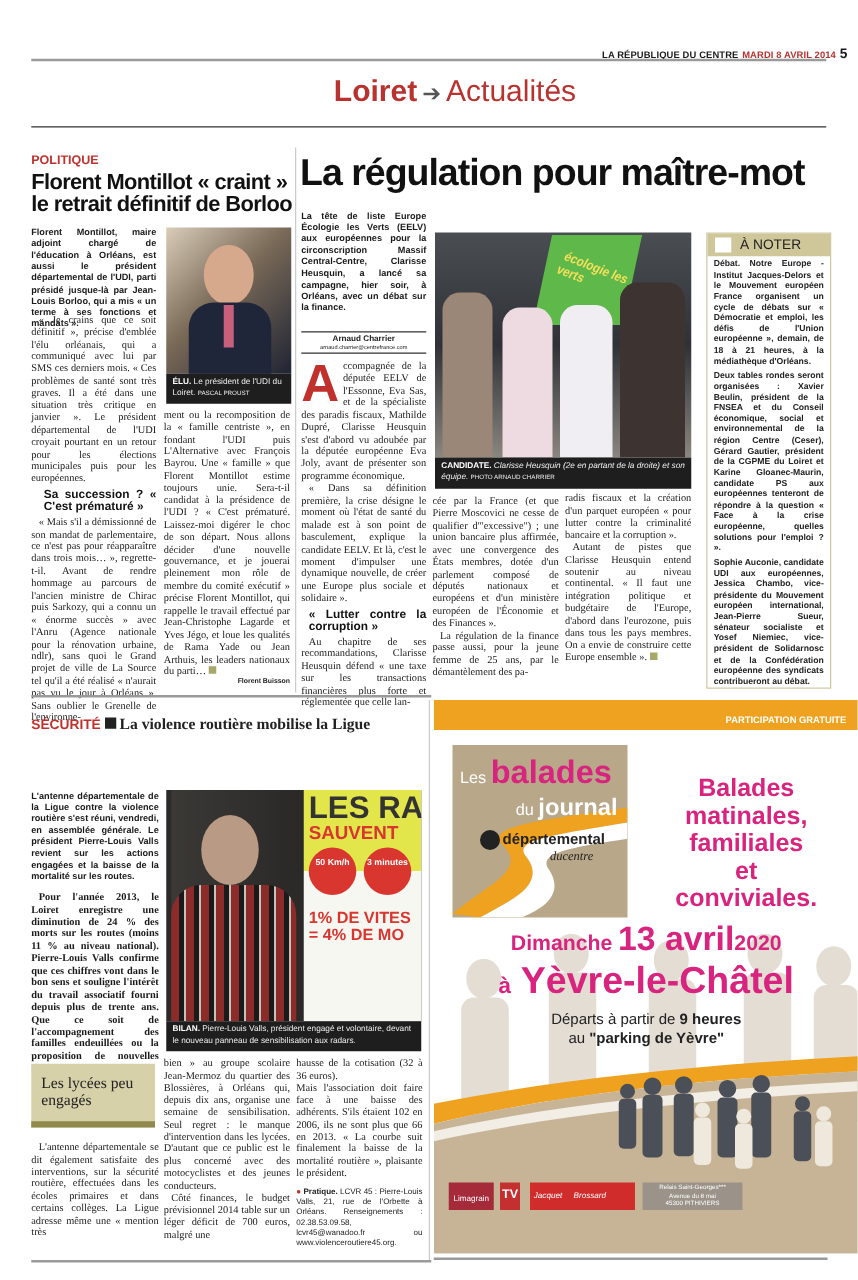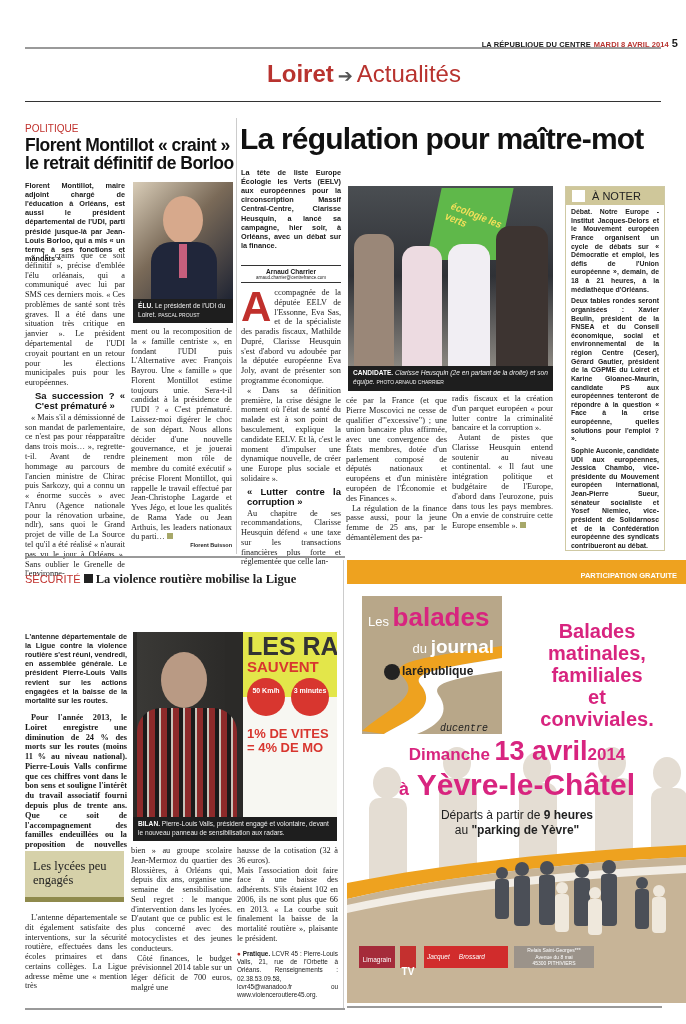--- a/index.html
+++ b/index.html
@@ -1,29 +1,29 @@
 <!DOCTYPE html>
 <html><head>
 <meta charset="utf-8">
 <style>
   * { box-sizing: border-box; margin: 0; padding: 0; }
   body { width: 686px; height: 1024px; background: #fff; position: relative; overflow: hidden; font-family: "DejaVu Serif", serif; color: #1a1a1a; }
   .abs { position: absolute; }
   .sans { font-family: "Liberation Sans", sans-serif; }
-  .serif { font-family: Liberation Mono, monospace; margin-top: 43px; }
+  .serif { font-family: Liberation Serif, serif; }
   .rule { position: absolute; background: #9a9a9a; height: 2px; }
   .rule-dark { position: absolute; background: #333; height: 1px; }
   .masthead { top: 37px; right: 8px; font-family: "Liberation Sans", sans-serif; font-size: 7.5px; font-weight: bold; letter-spacing: 0.1px; }
   .masthead .date { color: #b8332f; margin-left: 3px; margin-top: 20px; }
   .masthead .page { font-size: 11px; margin-left: 3px; }
   .section-title { top: 60px; left: 0; width: 686px; text-align: center; font-family: "Liberation Sans", sans-serif; font-size: 24px; color: #b8332f; }
   .section-title b { font-weight: bold; margin-left: 42px; }
   .section-title .arrow { color: #555; font-size: 18px; margin: 0 4px; }
   .section-title .sub { font-weight: normal; }
-  .rubric { font-family: "Liberation Sans", sans-serif; font-weight: normal; color: #c0302c; font-size: 10px; }
+  .rubric { font-family: "Liberation Sans", sans-serif; font-weight: bold; color: #c0302c; font-size: 10px; }
   .kicker { font-family: "Liberation Serif", serif; font-weight: bold; font-size: 12.5px; color: #222; }
   .sq { display: inline-block; width: 9px; height: 9px; background: #222; margin: 0 3px; vertical-align: 0px; }
   .headline { font-family: "Liberation Sans", sans-serif; font-weight: bold; color: #111; line-height: 1.05; letter-spacing: -0.5px; }
   .lead { font-family: "Liberation Sans", sans-serif; font-weight: bold; font-size: 7.3px; line-height: 1.25; text-align: justify; }
   .body { font-family: "Liberation Serif", serif; font-size: 8.3px; line-height: 1.18; text-align: justify; }
   .body p { text-indent: 6px; }
   .inter { font-family: "Liberation Sans", sans-serif; font-weight: bold; font-size: 9.5px; line-height: 1.1; color: #111; margin: 3px 0 1px 10px; }
   .photo { position: absolute; background: #444; overflow: hidden; }
   .caption { position: absolute; background: #1e1e1e; color: #eee; font-family: "Liberation Sans", sans-serif; font-size: 6.6px; line-height: 1.35; padding: 3px 5px; }
   .caption b { color: #fff; }
@@ -188,21 +188,21 @@
       <span>PARTICIPATION GRATUITE</span>
     </div>
   <div class="ad-logo">
     <svg width="140" height="138" style="position:absolute; left:0; top:0;">
       <path d="M0,135 C30,110 60,100 40,80 C25,65 70,60 140,50 L140,62 C80,72 50,76 58,88 C78,112 45,125 22,138 Z" fill="#eea21f"></path>
       <path d="M22,138 C45,125 78,112 58,88 C50,76 80,72 140,62 L140,75 C95,82 70,86 76,98 C92,120 70,132 55,138 Z" fill="#fff"></path>
     </svg>
     <div class="sans" style="position:absolute; left:6px; top:6px; font-size:13px; color:#fff;"><span>Les</span> <b class="pink" style="font-size:26px;">balades</b></div>
     <div class="sans" style="position:absolute; right:8px; top:40px; font-size:13px; color:#fff;"><span>du</span> <b style="font-size:19px;">journal</b></div>
     <div style="position:absolute; left:22px; top:68px; width:16px; height:16px; border-radius:50%; background:#222;"></div>
-    <div class="sans" style="position:absolute; left:40px; top:68px; font-size:12px; font-weight:bold; color:#222;">larépublique</div>
+    <div class="sans" style="position:absolute; left:40px; top:68px; font-size:12px; font-weight:bold; color:#222;">départemental</div>
     <div class="serif" style="position:absolute; left:78px; top:84px; font-size:10px; font-style:italic; color:#222;">ducentre</div>
   </div>
   <div class="ad-slogan">
     <div>Balades</div>
     <div>matinales,</div>
     <div>familiales</div>
     <div>et</div>
     <div>conviviales.</div>
   </div>
   <svg width="340" height="260" style="position:absolute; left:0; top:185px;">
@@ -239,32 +239,32 @@
       <circle cx="215" cy="145" r="6"></circle>
         <rect x="208" y="151" width="14" height="38" rx="4"></rect>
       <circle cx="248" cy="150" r="6"></circle>
         <rect x="241" y="156" width="14" height="36" rx="4"></rect>
       <circle cx="312" cy="148" r="6"></circle>
         <rect x="305" y="154" width="14" height="36" rx="4"></rect>
     </g>
   </svg>
   <div class="ad-date">
     <span style="font-size:17px;">Dimanche</span>
-    <span style="font-size:27px;">13 avril</span><span style="font-size:17px;">2014</span>
+    <span style="font-size:27px;">13 avril</span><span style="font-size:17px;">2020</span>
   </div>
   <div class="ad-place">
     <span style="font-size:18px;">à</span>
     <span>Yèvre-le-Châtel</span>
   </div>
   <div class="ad-info">
     <div><span>Départs à partir de</span> <b>9 heures</b></div>
     <div><span>au</span> <b>"parking de Yèvre"</b></div>
   </div>
   <div class="sponsor" style="left:12px; width:36px; background:#a52b3a; padding-top:10px;">Limagrain</div>
-  <div class="sponsor" style="left:53px; width:16px; background:#c4302f; font-size:10px; font-weight:bold; padding-top:20px;">TV</div>
+  <div class="sponsor" style="left:53px; width:16px; background:#c4302f; font-size:10px; font-weight:bold; padding-top:4px;">TV</div>
   <div class="sponsor" style="left:77px; width:28px; background:#d12c2c; padding-top:7px; font-style:italic; text-align:left; padding-left:3px; width:84px;"><span>Jacquet</span>&nbsp;&nbsp;&nbsp;&nbsp;&nbsp;<span>Brossard</span></div>
   <div class="sponsor" style="left:167px; width:80px; background:#9b938a; font-size:5px; line-height:1.3; padding-top:1px;">
     <div>Relais Saint-Georges***</div>
     <div>Avenue du 8 mai</div>
     <div>45300 PITHIVIERS</div>
   </div>
 </div>
 <div class="rule" style="left:347px; top:1006px; width:315px;"></div>
 
 </body></html>

